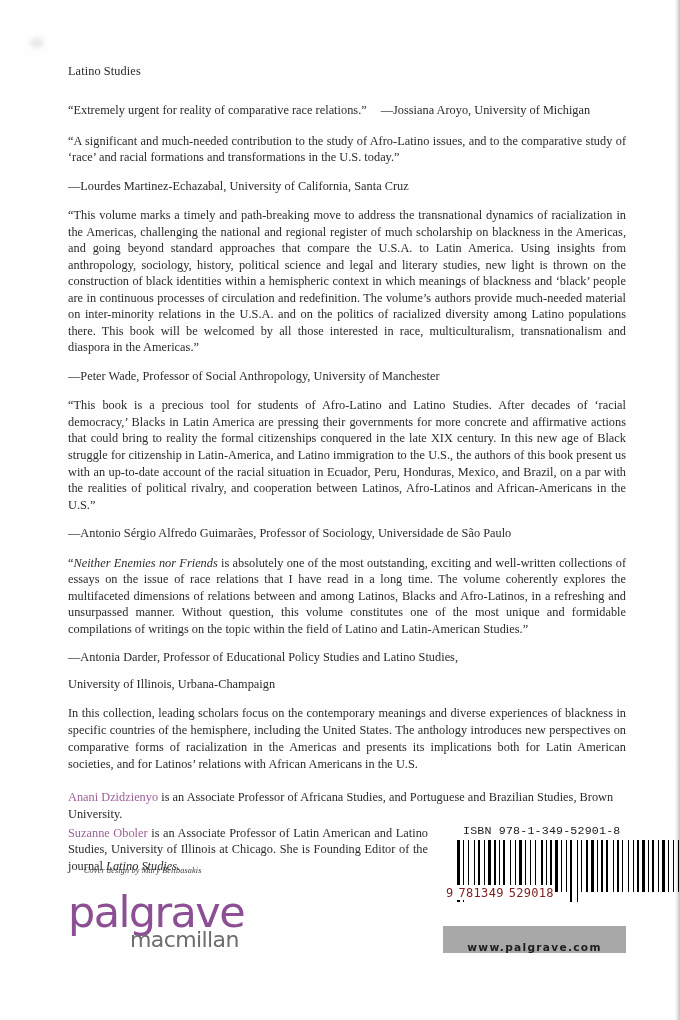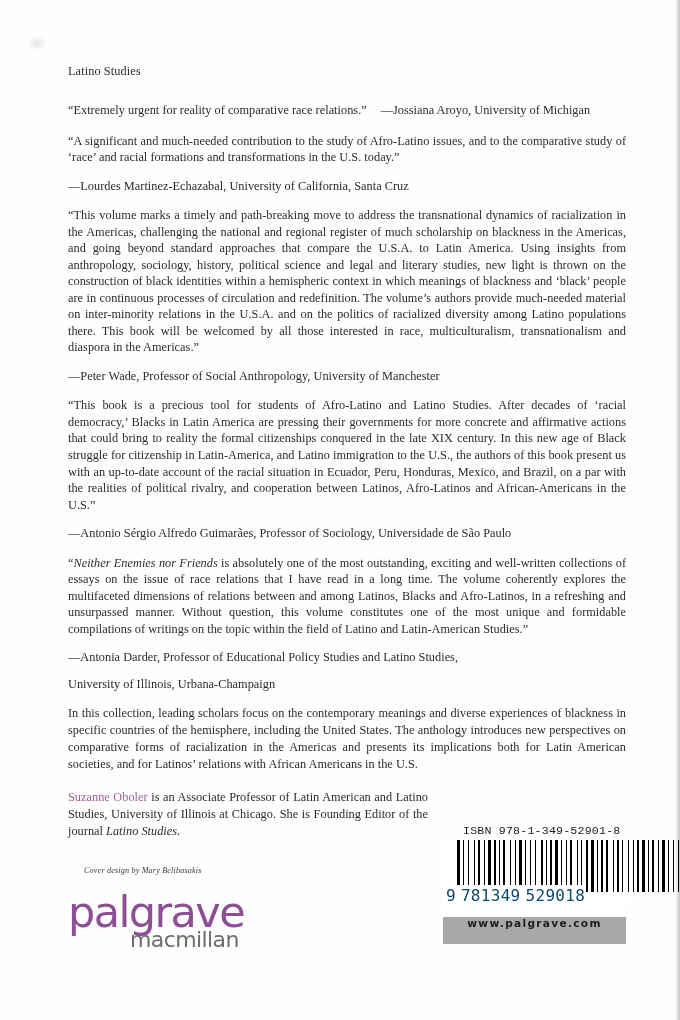--- a/index.html
+++ b/index.html
@@ -175,38 +175,38 @@
   }
   .bars span {
     display: block;
     background: #000;
     height: 52px;
     margin-right: 1px;
   }
   .bars span.tall { height: 62px; }
   .barnum {
     font-family: "DejaVu Sans Mono", monospace;
-    font-size: 16px;
-    color: #0c4a6e;
+    font-size: 12px;
+    color: #7f1d1d;
     position: absolute;
     left: 3px;
     top: 45px;
     letter-spacing: 0.3px;
     white-space: nowrap;
     background: #fff;
     padding-top: 1px;
   }
   .barnum .grp { margin-right: 5px; }
   .web-band {
-    margin-top: 11px;
+    margin-top: 20px;
     width: 183px;
     height: 27px;
     background: #a8a8a8;
     display: flex;
-    align-items: flex-start;
+    align-items: flex-end;
     justify-content: center;
   }
   .web-band-text {
     font-family: "DejaVu Sans", sans-serif;
     font-size: 10.6px;
     color: #1d1d1d;
     letter-spacing: 1.3px;
     font-weight: 600;
   }
 </style>
@@ -233,20 +233,21 @@
 
     <div class="blurb">“This book is a precious tool for students of Afro-Latino and Latino Studies. After decades of ‘racial democracy,’ Blacks in Latin America are pressing their governments for more concrete and affirmative actions that could bring to reality the formal citizenships conquered in the late XIX century. In this new age of Black struggle for citizenship in Latin-America, and Latino immigration to the U.S., the authors of this book present us with an up-to-date account of the racial situation in Ecuador, Peru, Honduras, Mexico, and Brazil, on a par with the realities of political rivalry, and cooperation between Latinos, Afro-Latinos and African-Americans in the U.S.”</div>
     <div class="attrib tight">—Antonio Sérgio Alfredo Guimarães, Professor of Sociology, Universidade de São Paulo</div>
 
     <div class="blurb"><span>“</span><span class="italic">Neither Enemies nor Friends</span><span> is absolutely one of the most outstanding, exciting and well-written collections of essays on the issue of race relations that I have read in a long time. The volume coherently explores the multifaceted dimensions of relations between and among Latinos, Blacks and Afro-Latinos, in a refreshing and unsurpassed manner. Without question, this volume constitutes one of the most unique and formidable compilations of writings on the topic within the field of Latino and Latin-American Studies.”</span></div>
     <div class="attrib tight">—Antonia Darder, Professor of Educational Policy Studies and Latino Studies,</div>
     <div class="attrib" style="margin-top:-3px;">University of Illinois, Urbana-Champaign</div>
 
     <div class="desc" style="margin-top:8px;">In this collection, leading scholars focus on the contemporary meanings and diverse experiences of blackness in specific countries of the hemisphere, including the United States. The anthology introduces new perspectives on comparative forms of racialization in the Americas and presents its implications both for Latin American societies, and for Latinos’ relations with African Americans in the U.S.</div>
 
+    <div class="bio"><span class="bio-name">Anani Dzidzienyo</span><span> is an Associate Professor of Africana Studies, and Portuguese and Brazilian Studies, Brown University.</span></div>
 
     <div class="bio narrow" style="margin-top:2px;"><span class="bio-name">Suzanne Oboler</span><span> is an Associate Professor of Latin American and Latino Studies, University of Illinois at Chicago. She is Founding Editor of the journal </span><span class="italic">Latino Studies</span><span>.</span></div>
 
   </div>
 
   <div class="credit">Cover design by Mary Belibasakis</div>
 
   <div class="logo">
     <div class="logo-main">palgrave</div>
     <div class="logo-sub">macmillan</div>

